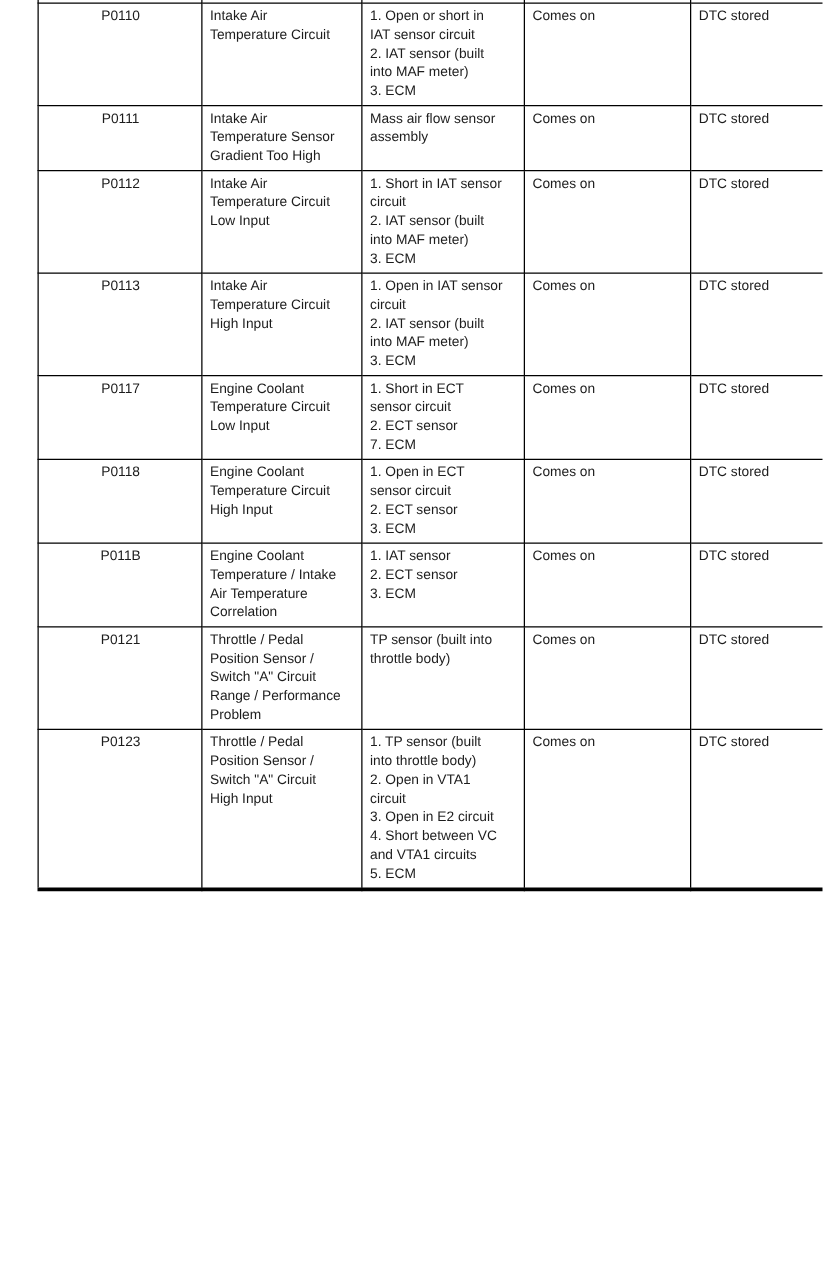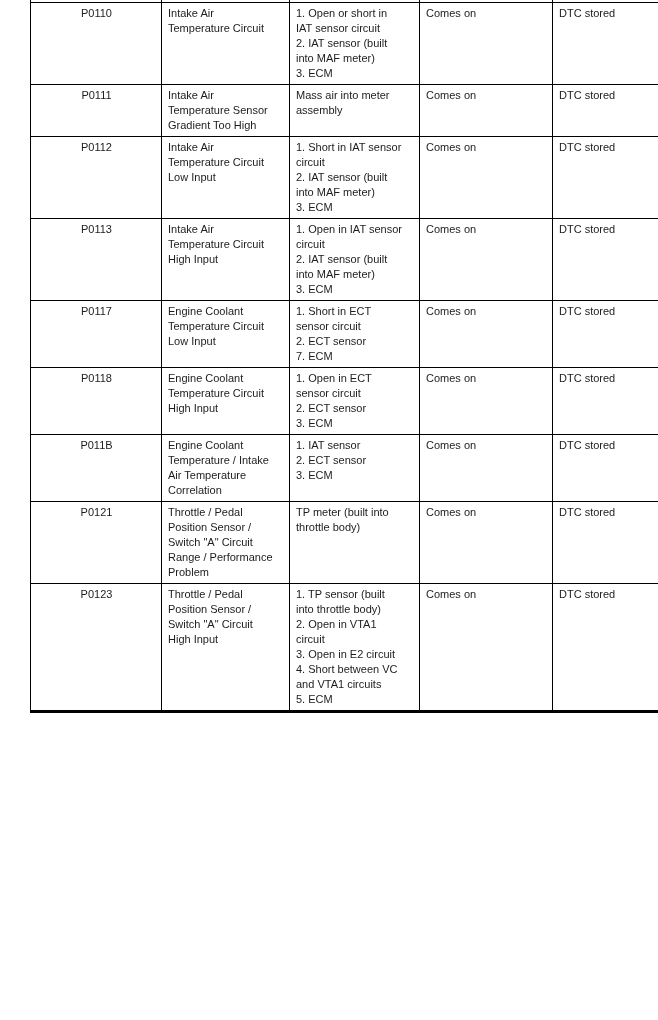--- a/index.html
+++ b/index.html
@@ -82,21 +82,21 @@
 into MAF meter)
 3. ECM</td>
           <td>Comes on</td>
           <td>DTC stored</td>
         </tr>
         <tr>
           <td class="cell-code">P0111</td>
           <td>Intake Air
 Temperature Sensor
 Gradient Too High</td>
-          <td>Mass air into meter
+          <td>Mass air flow sensor
 assembly</td>
           <td>Comes on</td>
           <td>DTC stored</td>
         </tr>
         <tr>
           <td class="cell-code">P0112</td>
           <td>Intake Air
 Temperature Circuit
 Low Input</td>
           <td>1. Short in IAT sensor
@@ -156,21 +156,21 @@
           <td>Comes on</td>
           <td>DTC stored</td>
         </tr>
         <tr>
           <td class="cell-code">P0121</td>
           <td>Throttle / Pedal
 Position Sensor /
 Switch "A" Circuit
 Range / Performance
 Problem</td>
-          <td>TP meter (built into
+          <td>TP sensor (built into
 throttle body)</td>
           <td>Comes on</td>
           <td>DTC stored</td>
         </tr>
         <tr>
           <td class="cell-code">P0123</td>
           <td>Throttle / Pedal
 Position Sensor /
 Switch "A" Circuit
 High Input</td>

